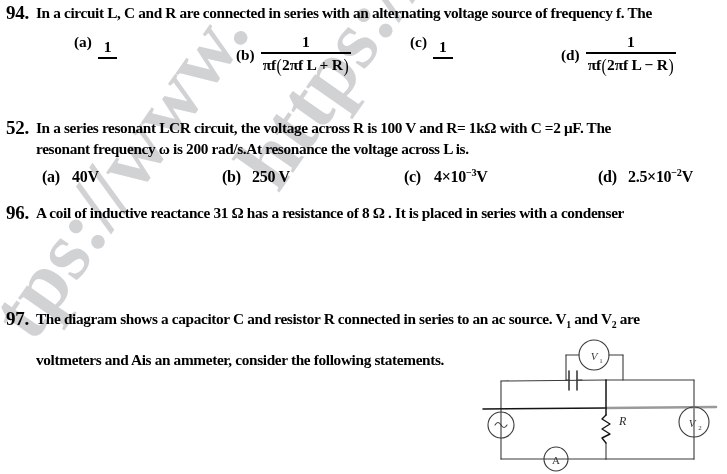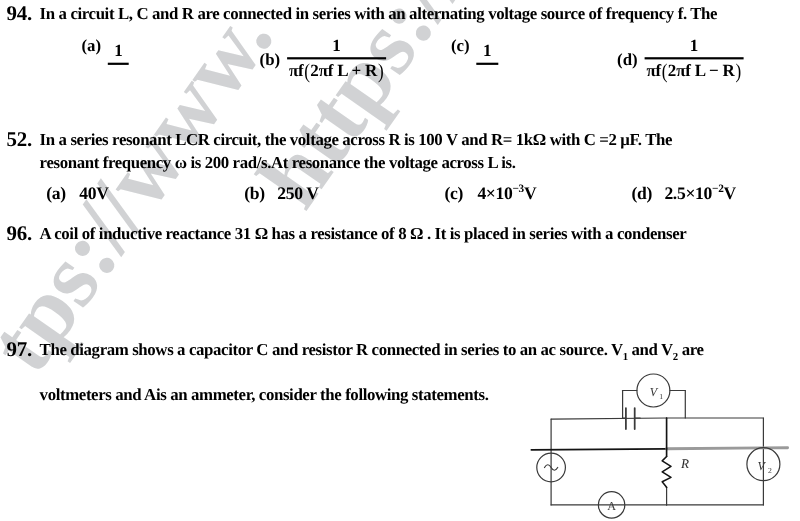--- a/index.html
+++ b/index.html
@@ -107,21 +107,21 @@
   .opt .lab {
     display: inline-block;
     min-width: 30px;
   }
   .opt .val {
     display: inline-block;
   }
   .o-a { left: 6px; }
   .o-b { left: 186px; }
   .o-c { left: 368px; }
-  .o-d { left: 538px; }
+  .o-d { left: 562px; }
 
   
   .frac-row {
     position: relative;
     height: 52px;
     margin-top: 6px;
   }
   .frac-opt {
     position: absolute;
     top: 0;

